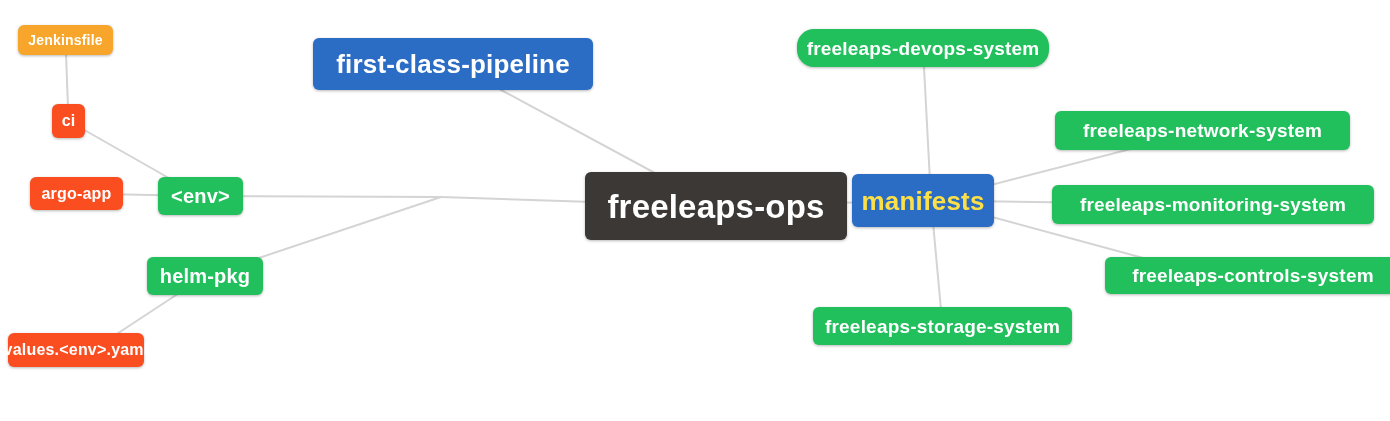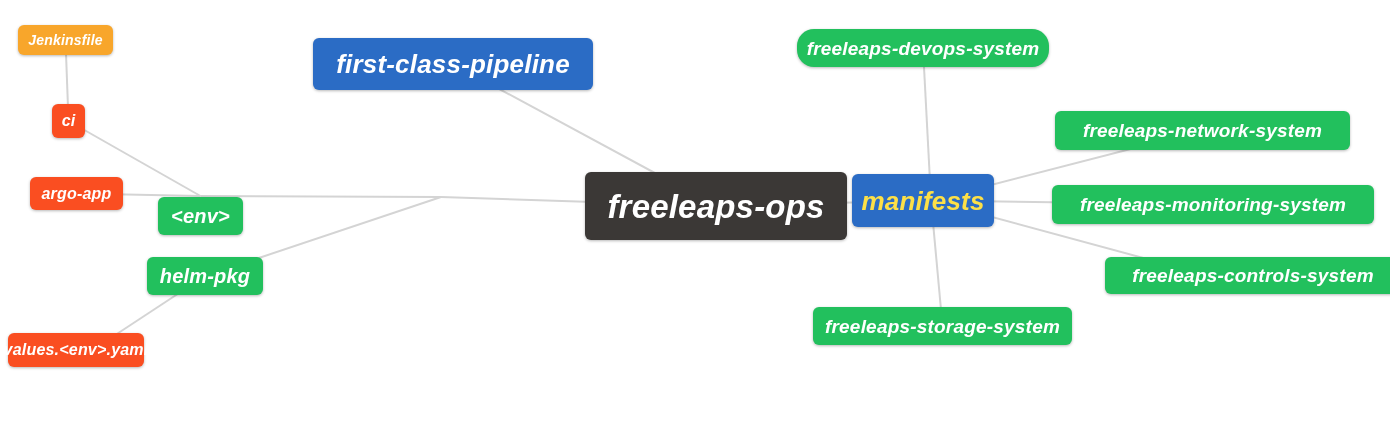--- a/index.html
+++ b/index.html
@@ -7,21 +7,20 @@
     padding: 0;
     background: #ffffff;
     font-family: "Liberation Sans", sans-serif;
   }
   #canvas {
     position: relative;
     width: 1390px;
     height: 421px;
     background: #ffffff;
     overflow: hidden;
-    font-style: italic;
   }
   #edge-layer {
     position: absolute;
     left: 0;
     top: 0;
     width: 100%;
     height: 100%;
     z-index: 0;
   }
   #edge-layer line {
@@ -61,21 +60,21 @@
       <line x1="716" y1="206" x2="931" y2="200.5" stroke="#D4D4D4"></line>
       <line x1="931" y1="200.5" x2="923" y2="48" stroke="#D4D4D4"></line>
       <line x1="931" y1="200.5" x2="1202.5" y2="130.5" stroke="#D4D4D4"></line>
       <line x1="931" y1="200.5" x2="1213" y2="204.5" stroke="#D4D4D4"></line>
       <line x1="931" y1="200.5" x2="1208" y2="275.5" stroke="#D4D4D4"></line>
       <line x1="931" y1="200.5" x2="942.5" y2="326" stroke="#D4D4D4"></line>
     </svg>
 <div class="node" style="left: 18px; top: 25px; width: 95px; height: 30px; font-size: 14px; background: rgb(248, 166, 43); color: rgb(255, 255, 255);">Jenkinsfile</div>
     <div class="node" style="left: 52px; top: 104px; width: 33px; height: 34px; font-size: 16px; background: rgb(250, 78, 33); color: rgb(255, 255, 255);">ci</div>
     <div class="node" style="left: 30px; top: 177px; width: 93px; height: 33px; font-size: 16px; background: rgb(250, 78, 33); color: rgb(255, 255, 255);">argo-app</div>
-    <div class="node" style="left: 158px; top: 177px; width: 85px; height: 38px; font-size: 20px; background: rgb(34, 192, 93); color: rgb(255, 255, 255); margin-top: 20px;">&lt;env&gt;</div>
+    <div class="node" style="left: 158px; top: 177px; width: 85px; height: 38px; font-size: 20px; background: rgb(34, 192, 93); color: rgb(255, 255, 255);">&lt;env&gt;</div>
     <div class="node" style="left: 147px; top: 257px; width: 116px; height: 38px; font-size: 20px; background: rgb(34, 192, 93); color: rgb(255, 255, 255);">helm-pkg</div>
     <div class="node" style="left: 8px; top: 333px; width: 136px; height: 34px; font-size: 16px; background: rgb(250, 78, 33); color: rgb(255, 255, 255);">values.&lt;env&gt;.yaml</div>
     <div class="node" style="left: 313px; top: 38px; width: 280px; height: 52px; font-size: 26px; background: rgb(43, 108, 197); color: rgb(255, 255, 255);">first-class-pipeline</div>
     <div class="node" style="left: 585px; top: 172px; width: 262px; height: 68px; font-size: 33px; background: rgb(59, 56, 54); color: rgb(255, 255, 255);">freeleaps-ops</div>
     <div class="node" style="left: 852px; top: 174px; width: 142px; height: 53px; font-size: 26px; background: rgb(43, 108, 197); color: #fde047;">manifests</div>
     <div class="node" style="left: 797px; top: 29px; width: 252px; height: 38px; font-size: 19px; background: rgb(34, 192, 93); color: rgb(255, 255, 255); border-radius: 17px;">freeleaps-devops-system</div>
     <div class="node" style="left: 1055px; top: 111px; width: 295px; height: 39px; font-size: 19px; background: rgb(34, 192, 93); color: rgb(255, 255, 255);">freeleaps-network-system</div>
     <div class="node" style="left: 1052px; top: 185px; width: 322px; height: 39px; font-size: 19px; background: rgb(34, 192, 93); color: rgb(255, 255, 255);">freeleaps-monitoring-system</div>
     <div class="node" style="left: 1060px; top: 257px; width: 296px; height: 37px; font-size: 19px; background: rgb(34, 192, 93); color: rgb(255, 255, 255); margin-left: 45px;">freeleaps-controls-system</div>
     <div class="node" style="left: 813px; top: 307px; width: 259px; height: 38px; font-size: 19px; background: rgb(34, 192, 93); color: rgb(255, 255, 255);">freeleaps-storage-system</div>

